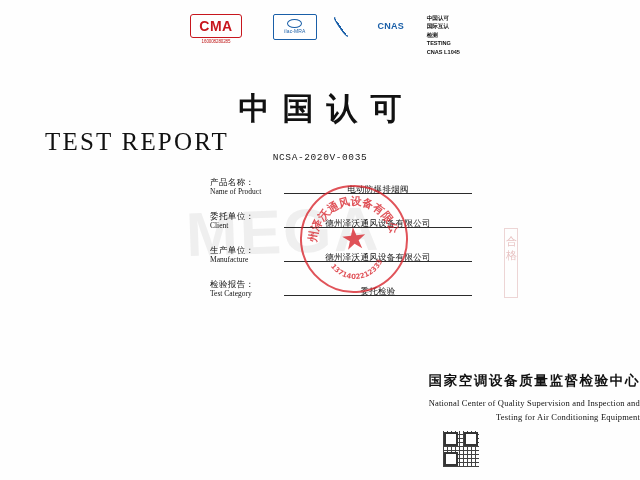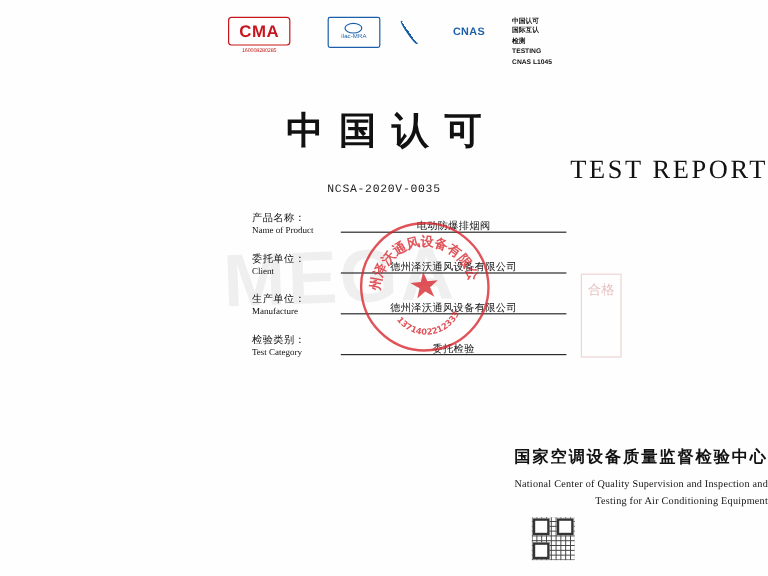--- a/index.html
+++ b/index.html
@@ -152,22 +152,22 @@
     font-weight: bold;
     letter-spacing: 13px;
     text-indent: 13px;
     color: #111;
     font-family: "DejaVu Serif", serif;
   }
   .title-en {
     position: absolute;
     top: 128px;
     left: 0; right: 0;
-    text-align: right;
-    font-size: 22px;
+    text-align: left;
+    font-size: 25px;
     letter-spacing: 2.2px;
     color: #111;
     font-family: "Liberation Serif", serif;
     padding-left: 45px;
   }
   .report-no {
     position: absolute;
     top: 152px;
     left: 0; right: 0;
     text-align: center;
@@ -298,27 +298,27 @@
     color: rgba(150,150,150,0.14);
     letter-spacing: 2px;
     font-family: "Liberation Sans", sans-serif;
     transform: rotate(-2deg);
     white-space: nowrap;
   }
   .wm-side {
     position: absolute;
     right: 122px;
     top: 228px;
-    width: 34px;
+    width: 14px;
     height: 70px;
     border: 1.4px solid rgba(200,120,120,0.30);
     color: rgba(200,110,110,0.42);
     font-size: 11px;
     line-height: 1.25;
-    text-align: center;
+    text-align: right;
     padding-top: 6px;
     font-family: "DejaVu Sans", sans-serif;
     box-sizing: border-box;
   }
 
   
   .qr {
     position: absolute;
     left: 442px;
     top: 430px;
@@ -415,21 +415,21 @@
         <div class="lab-cn">生产单位：</div>
         <div class="lab-en">Manufacture</div>
       </div>
       <div class="value-wrap">
         <span class="value">德州泽沃通风设备有限公司</span>
       </div>
     </div>
 
     <div class="field">
       <div class="labels">
-        <div class="lab-cn">检验类别：</div>
+        <div class="lab-cn">检验报告：</div>
         <div class="lab-en">Test Category</div>
       </div>
       <div class="value-wrap">
         <span class="value">委托检验</span>
       </div>
     </div>
 
   </div>
 
   <div class="seal">

